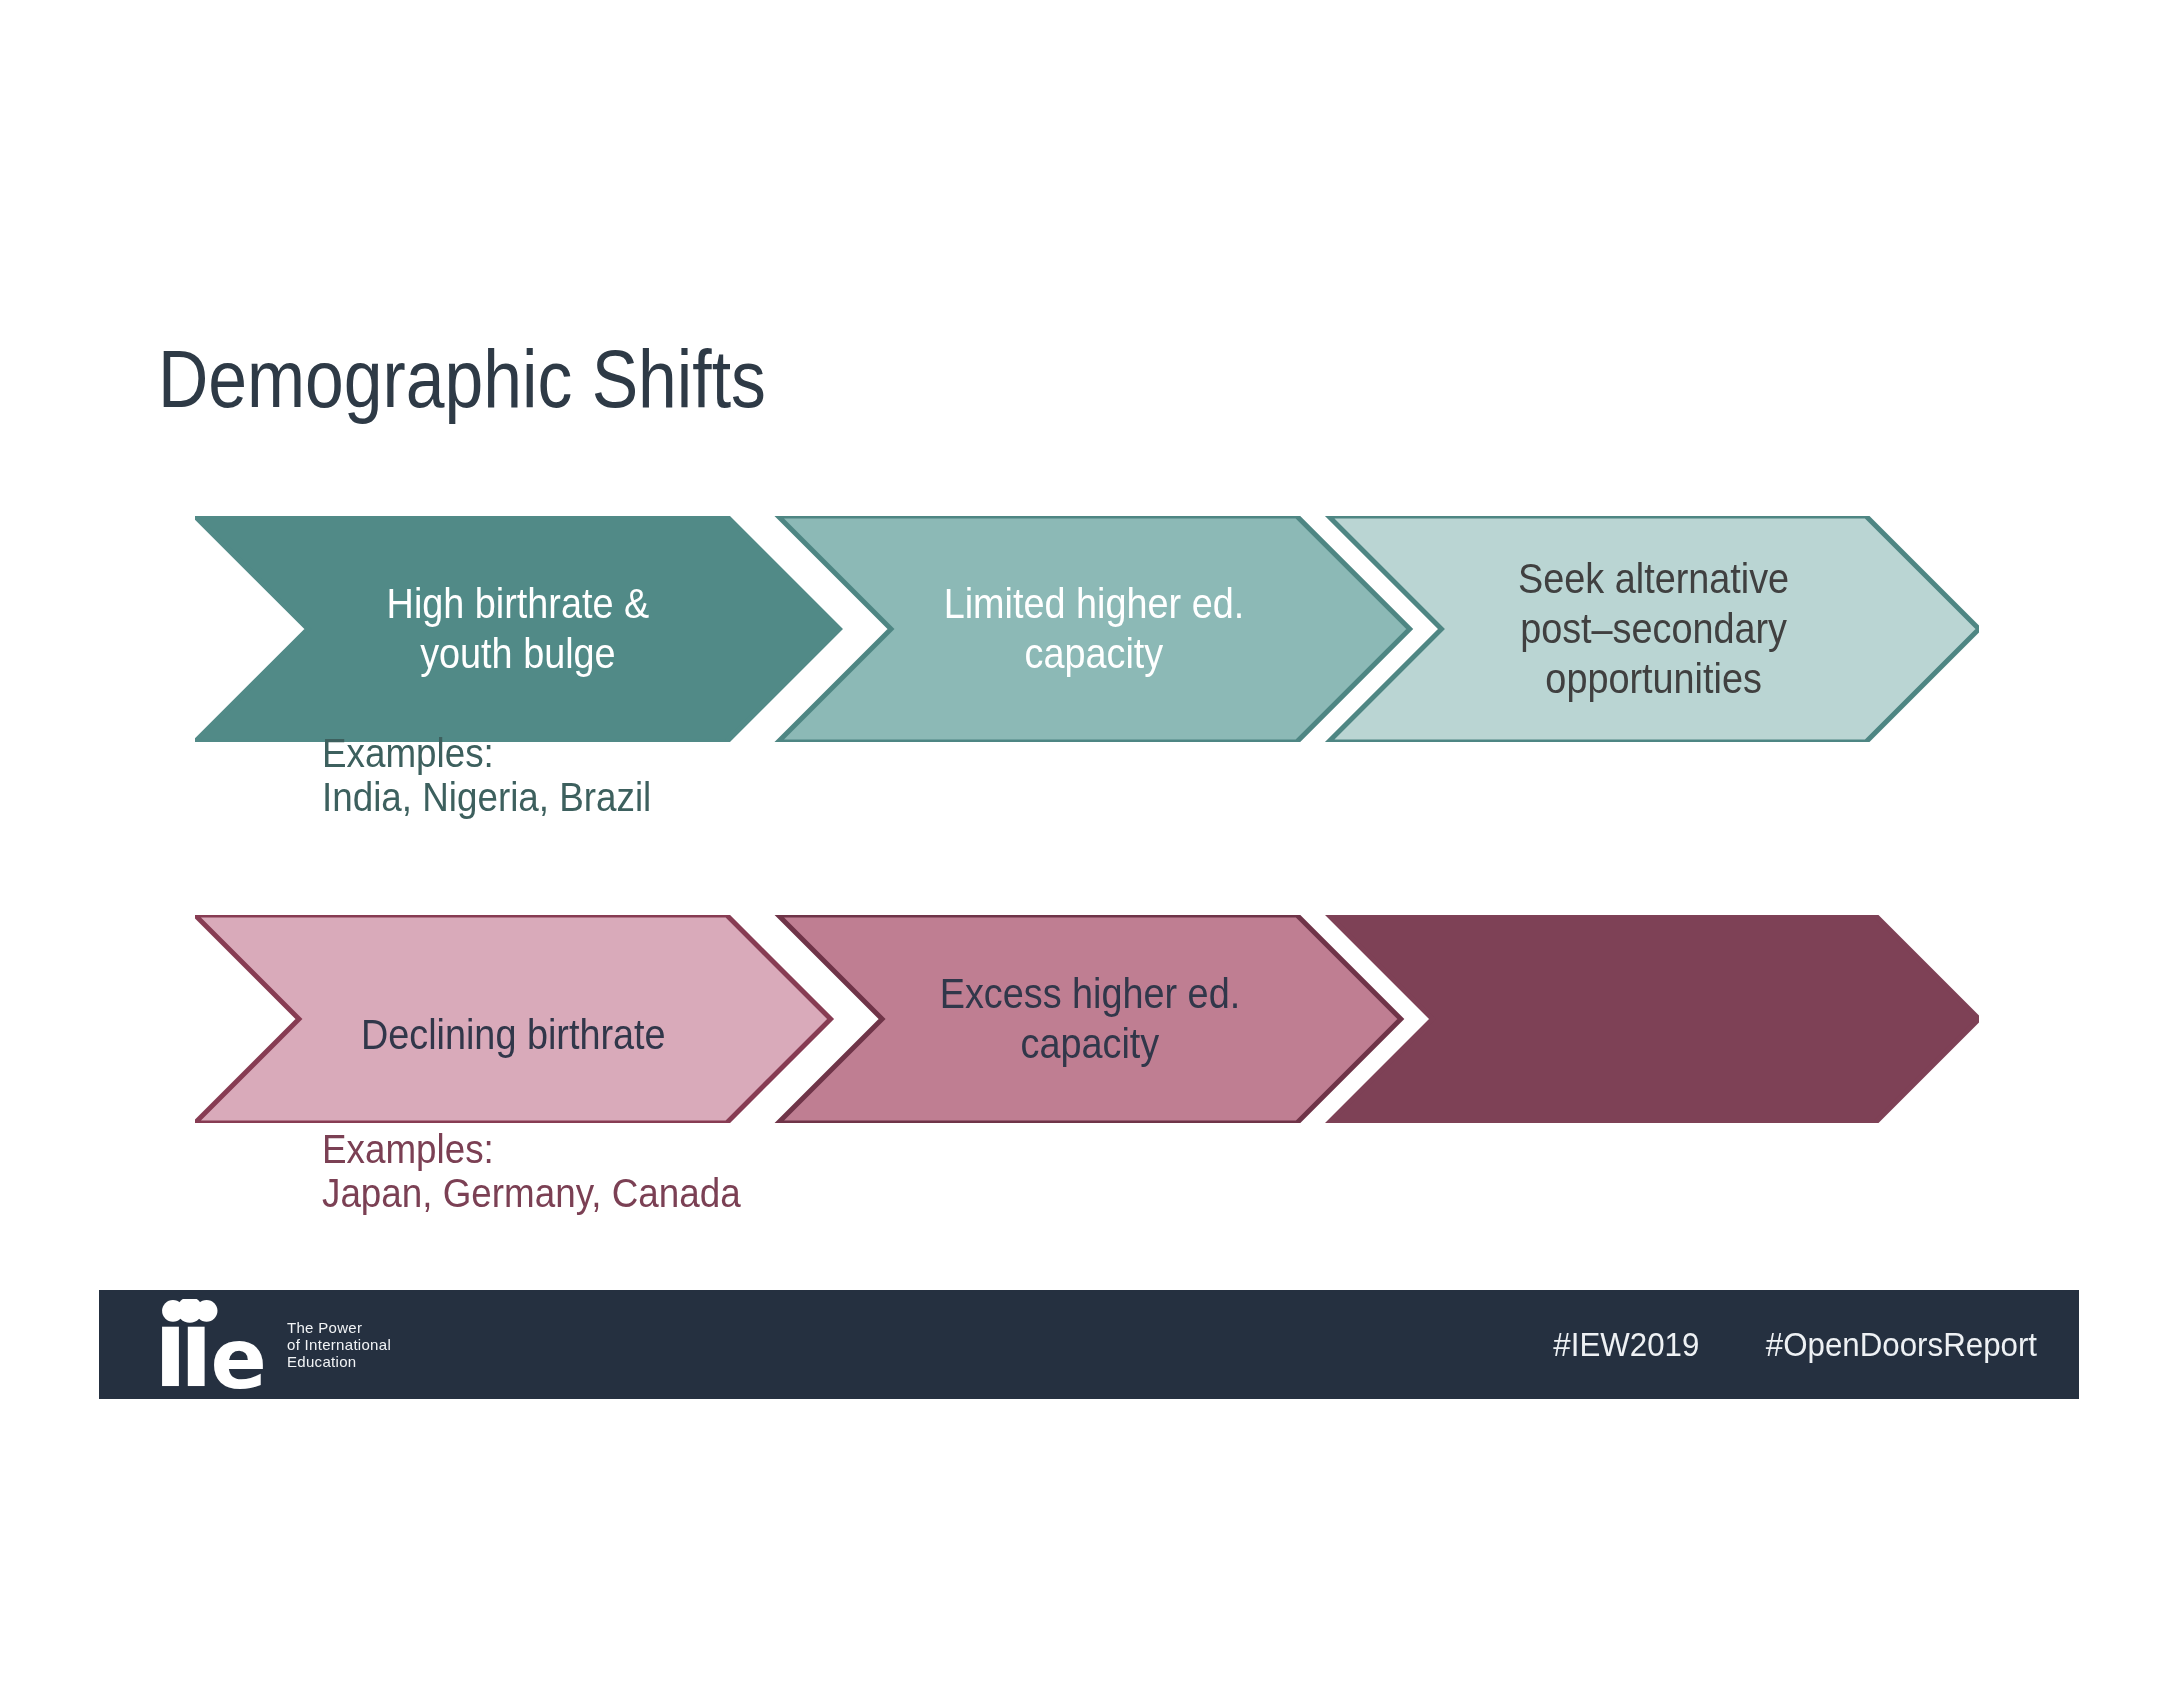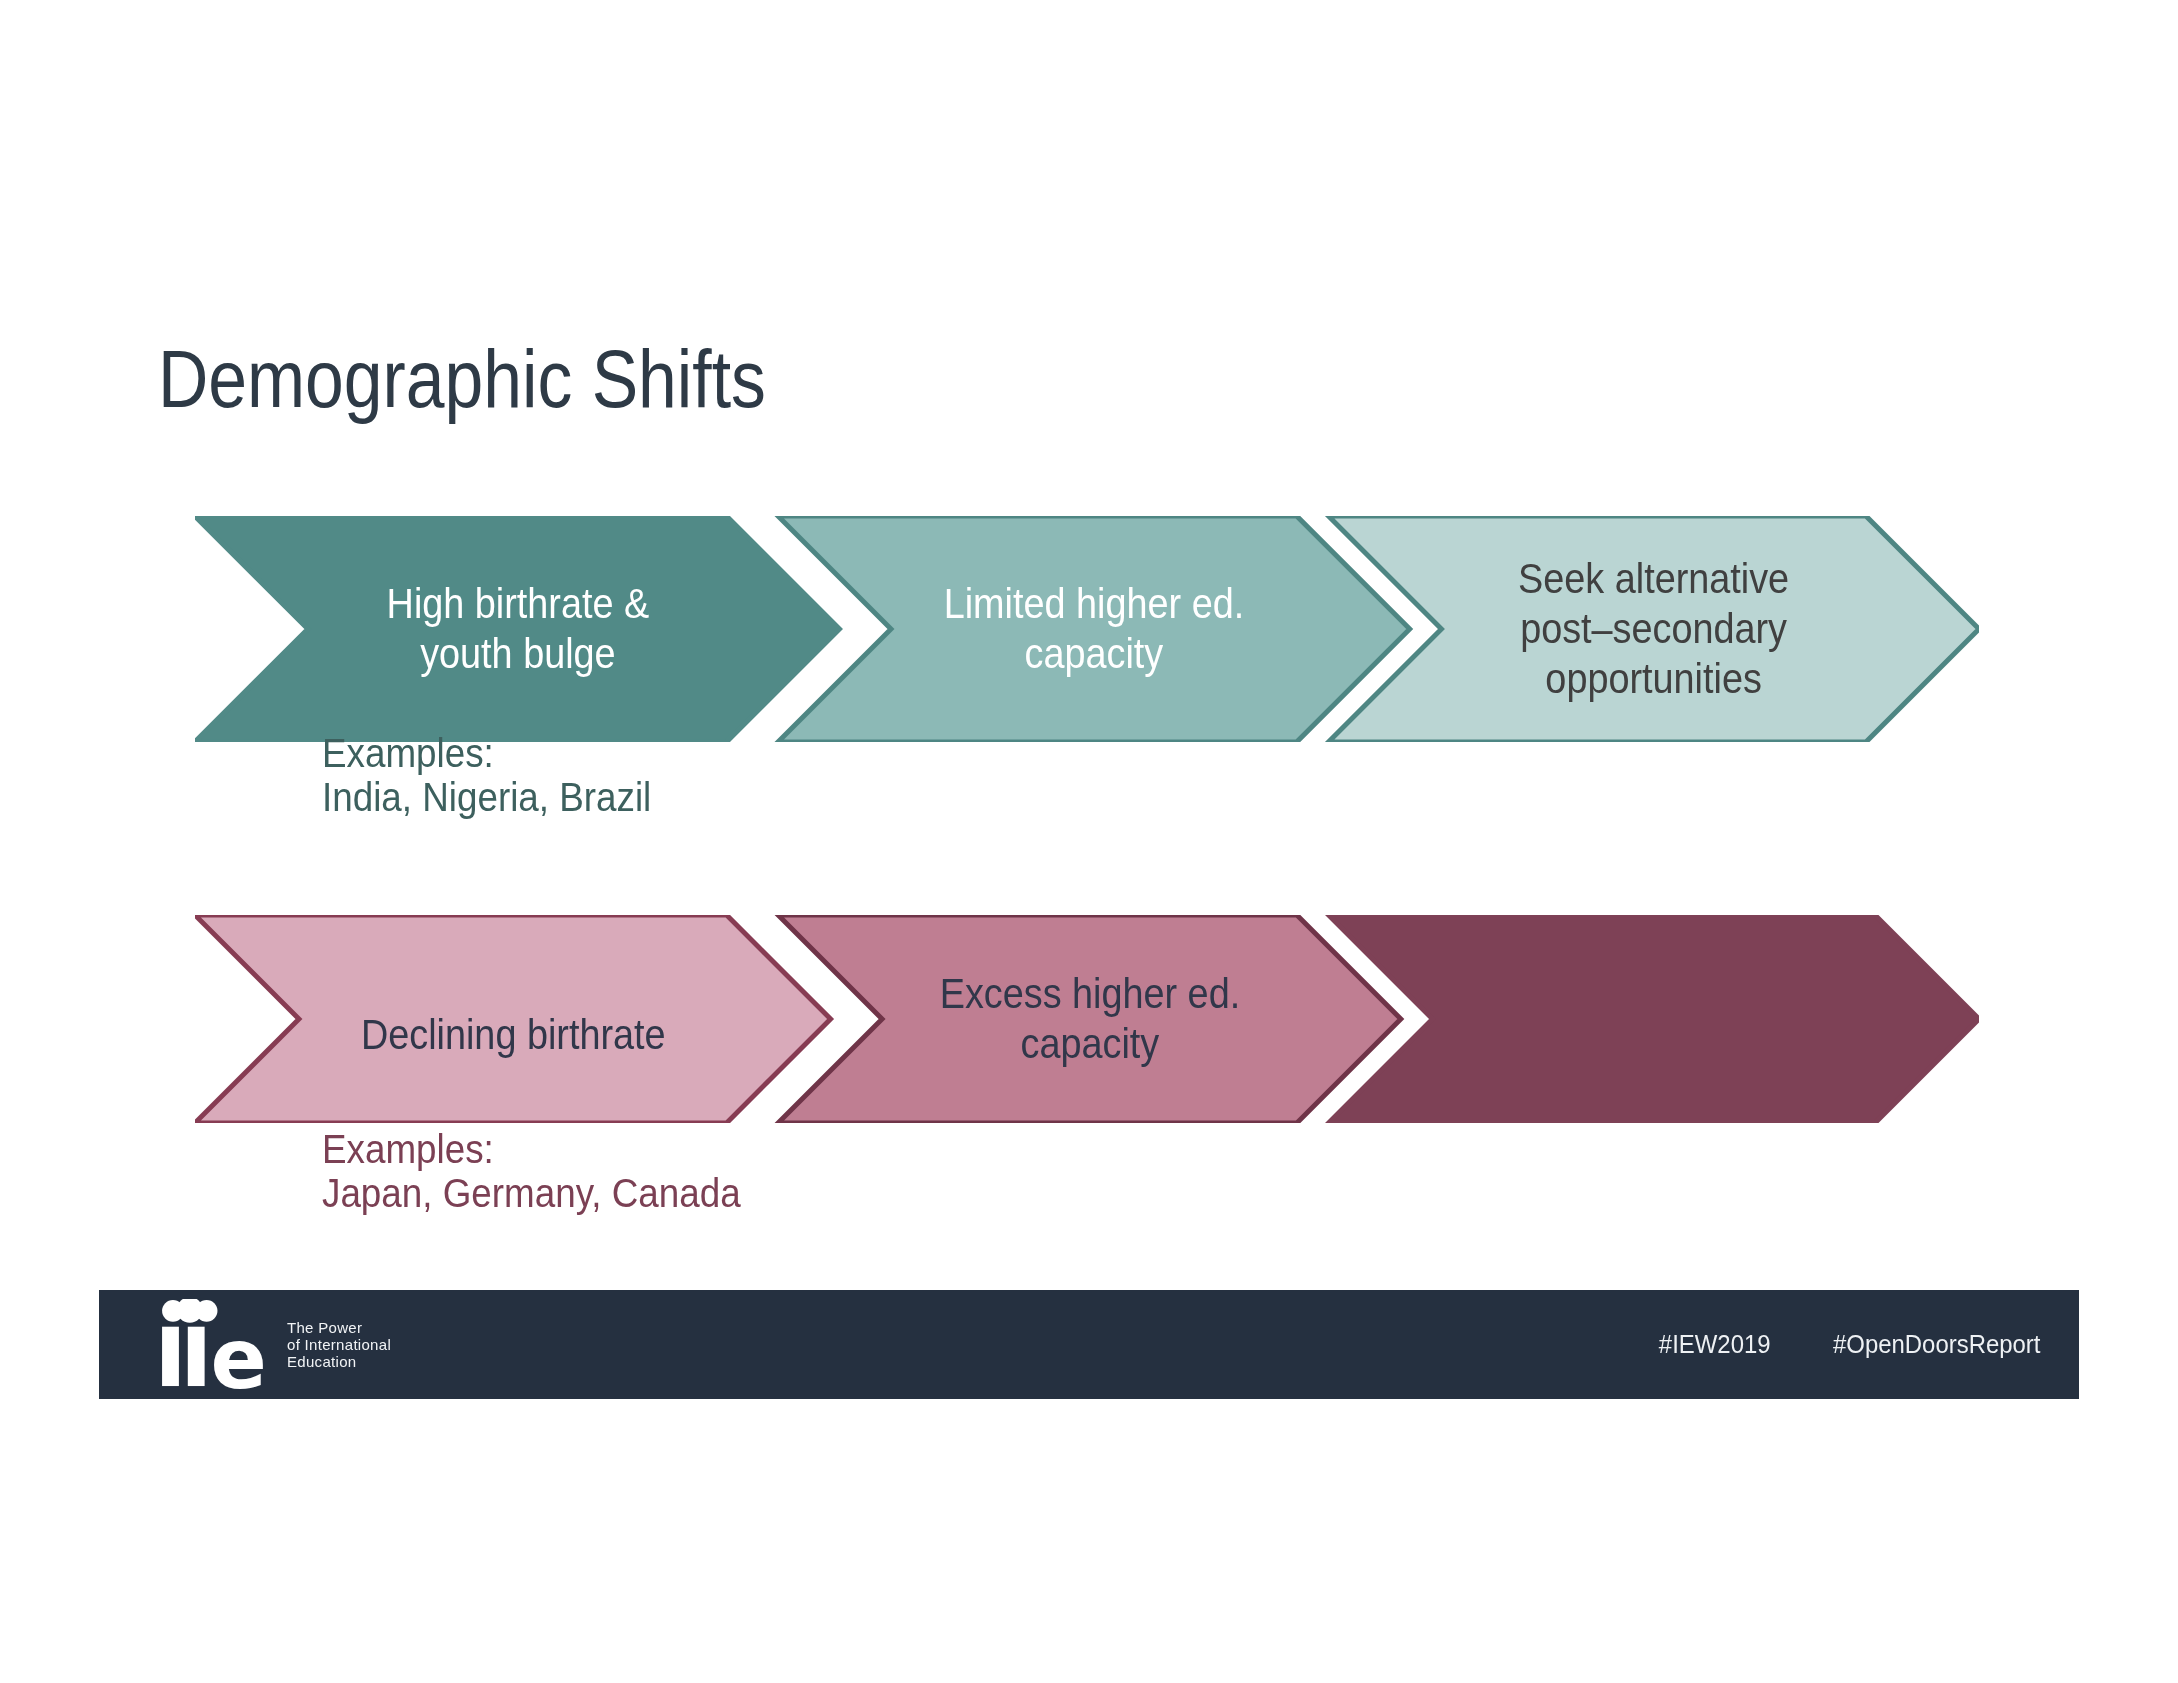--- a/index.html
+++ b/index.html
@@ -54,21 +54,21 @@
   .logo-wrap{position:absolute;left:57px;top:0;height:100%;display:flex;align-items:center;}
   .logo-tagline{
     position:absolute;left:188px;top:0;height:100%;
     display:flex;align-items:center;
     color:#f2f4f6;font-size:15px;line-height:17px;font-weight:400;
     white-space:pre-line;letter-spacing:0.3px;
   }
   .hashtags{
     position:absolute;right:30px;top:0;height:100%;
     display:flex;align-items:center;column-gap:48px;
-    color:#eef1f4;font-size:26px;font-weight:300;
+    color:#eef1f4;font-size:34px;font-weight:300;
   }
   .hashtags .cond{display:inline-block;transform:scaleX(.92);transform-origin:center center;}
 </style>
 </head>
 <body>
 
 <div class="slide" style="background: rgb(255, 255, 255);">
 
   <h1 class="slide-title" style="color: rgb(46, 58, 70);">Demographic Shifts</h1>
 

